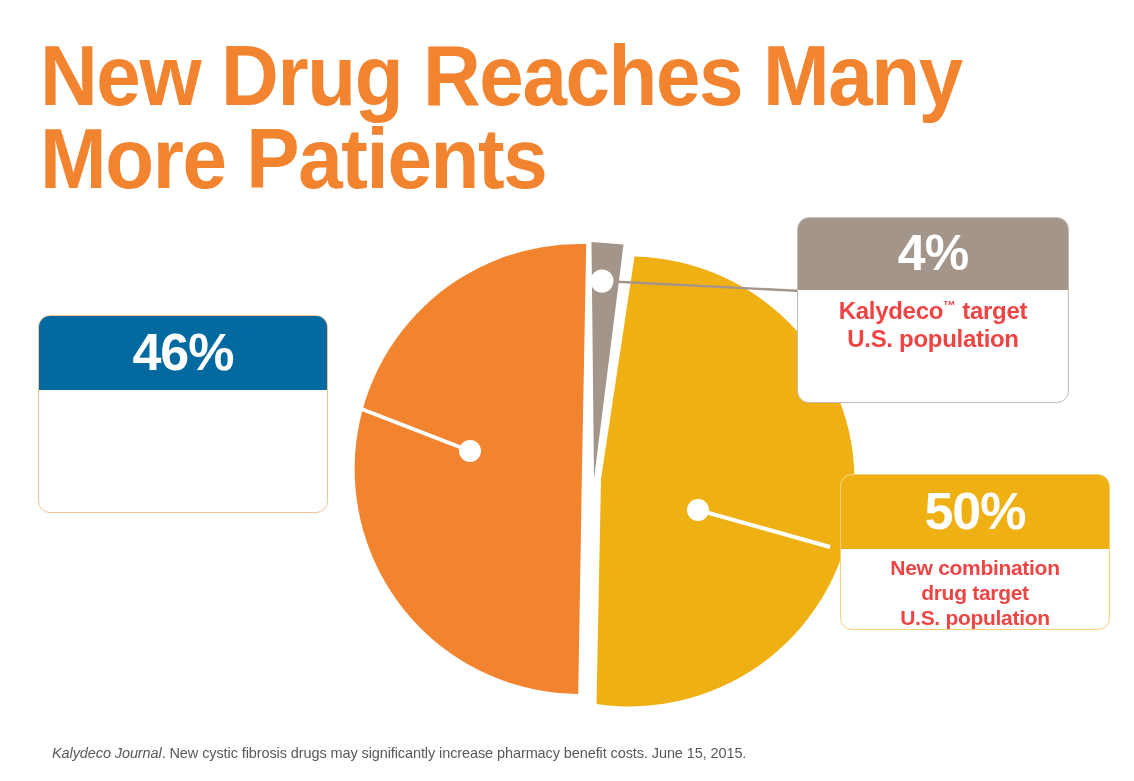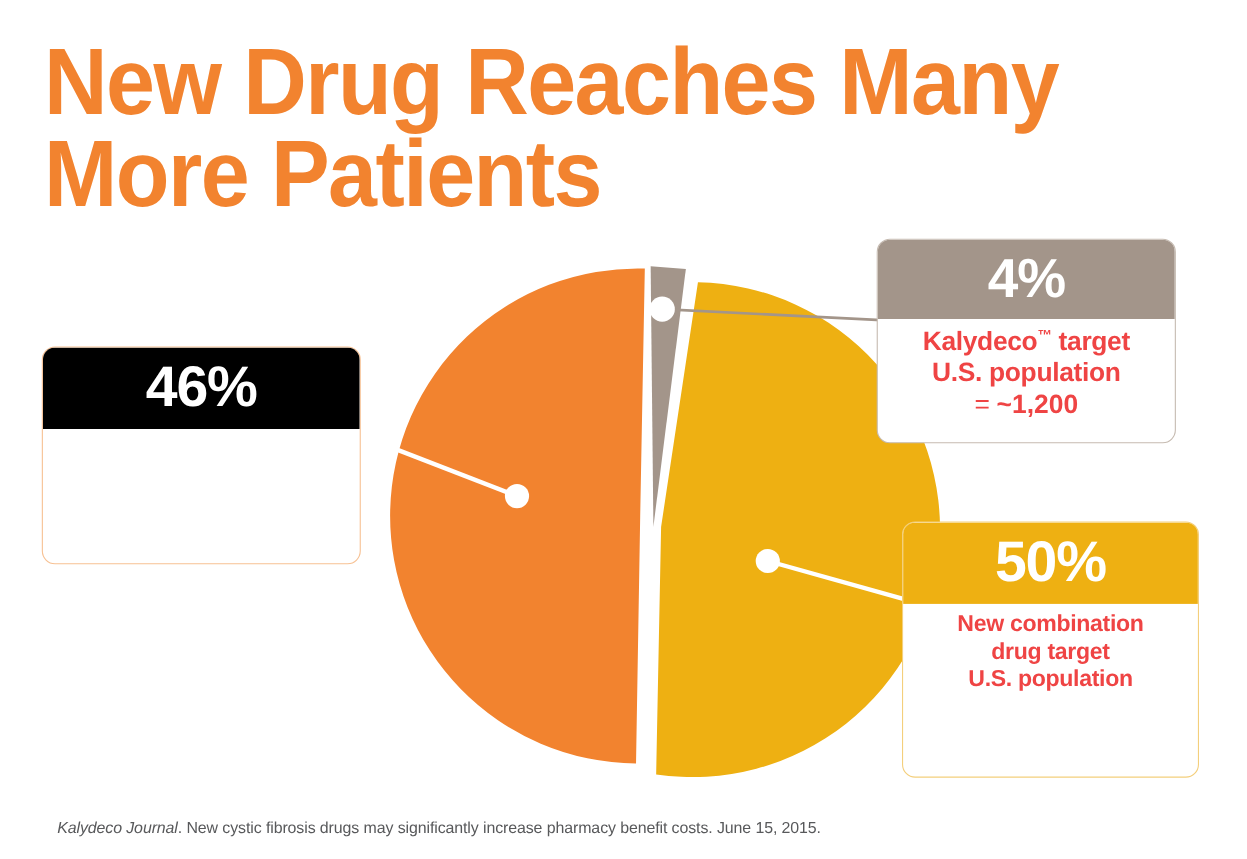--- a/index.html
+++ b/index.html
@@ -73,34 +73,34 @@
   .callout .body .line { display: block; white-space: nowrap; }
   .callout .body .eq { font-weight: normal; }
   .callout .body .num { font-weight: bold; letter-spacing: 0px; }
   .tm { font-size: 0.55em; vertical-align: super; }
 
   
   #callout-orange {
     left: 38px; top: 315px; width: 290px; height: 198px;
     border: 1.6px solid #F7C193;
   }
-  #callout-orange .cap { background: #000000; }
+  #callout-orange .cap { background: #0369a1; }
   #callout-orange .body { color: #F2832F; }
 
   
   #callout-gray {
     left: 797px; top: 217px; width: 272px; height: 186px;
     border: 1.6px solid #C6BBB1;
   }
   #callout-gray .cap { background: #A3958A; font-size: 50px; }
   #callout-gray .body { color: #ef4444; font-size: 24px; }
 
   
   #callout-yellow {
-    left: 820px; top: 474px; width: 270px; height: 233px;
+    left: 840px; top: 474px; width: 270px; height: 156px;
     border: 1.6px solid #F4CF7C;
   }
   #callout-yellow .cap { background: #EEB012; }
   #callout-yellow .body { color: #ef4444; font-size: 21px; }
 
   
   #footer {
     position: absolute;
     left: 52px;
     top: 745px;
@@ -150,21 +150,20 @@
 
   <div class="callout" id="callout-orange">
     <div class="cap">46%</div>
   </div>
 
   <div class="callout" id="callout-gray">
     <div class="cap">4%</div>
     <div class="body">
       <span class="line"><span>Kalydeco</span><span class="tm">™</span><span> target</span></span>
       <span class="line">U.S. population</span>
-      <span class="line"><span class="eq">= </span><span class="num">~1,200</span></span>
     </div>
   </div>
 
   <div class="callout" id="callout-yellow">
     <div class="cap">50%</div>
     <div class="body">
       <span class="line">New combination</span>
       <span class="line">drug target</span>
       <span class="line">U.S. population</span>
     </div>

